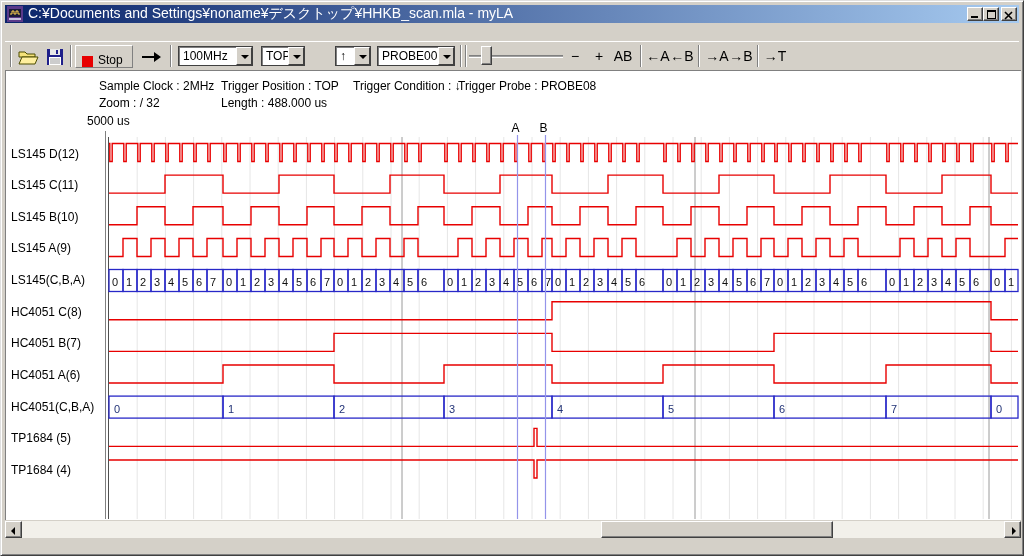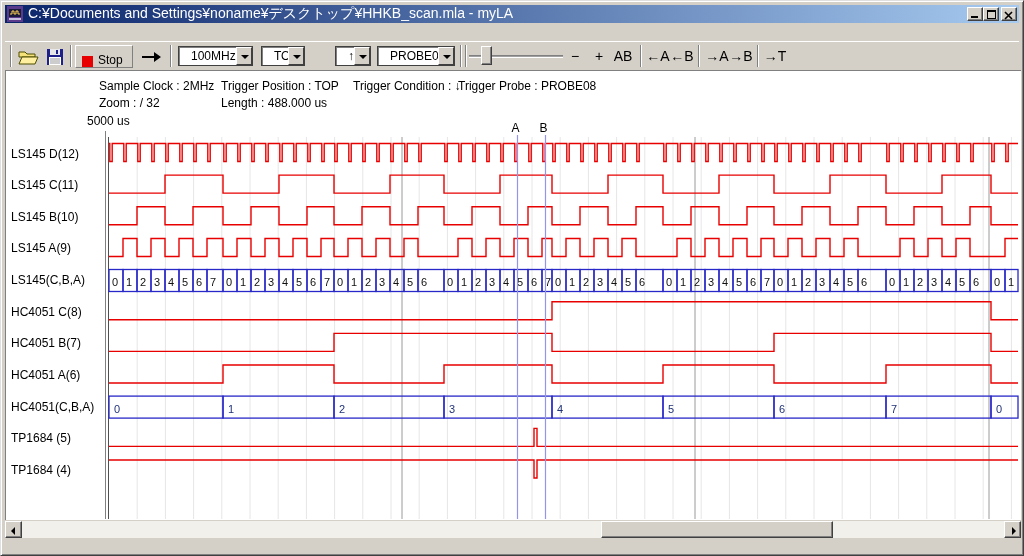--- a/index.html
+++ b/index.html
@@ -26,21 +26,21 @@
   
   .toolbar { position:absolute; left:4px; top:40px; right:4px; height:29px; border-top:1px solid #fff; }
   .tsep { position:absolute; top:3px; width:2px; height:22px; border-left:1px solid #808080; border-right:1px solid #fff; }
   .tbtn { position:absolute; top:3px; height:23px; display:flex; align-items:center; justify-content:center; }
   .stop-btn { position:absolute; left:70px; top:3px; width:58px; height:23px; background:#d4d0c8;
               border-top:1px solid #fff; border-left:1px solid #fff; border-right:1px solid #808080;
               border-bottom:1px solid #808080; display:flex; align-items:flex-end; font-size:12px; color:#000; }
   .stop-sq { width:11px; height:11px; background:#e80000; margin:0 5px 0 6px; }
   .combo { position:absolute; top:4px; height:20px; background:#fff; border:1px solid #404040;
            box-shadow:inset 1px 1px 0 #808080; display:flex; align-items:center; }
-  .combo-val { flex:1; font-size:12px; color:#000; padding-left:12px; white-space:nowrap; overflow:hidden; }
+  .combo-val { flex:1; font-size:12px; color:#000; padding-left:4px; white-space:nowrap; overflow:hidden; }
   .combo-arrow { width:16px; height:18px; background:#d4d0c8; border-top:1px solid #fff; border-left:1px solid #fff;
                  border-right:1px solid #404040; border-bottom:1px solid #404040; position:relative; flex:0 0 auto; }
   .combo-arrow i { position:absolute; left:4px; top:7px; width:0; height:0;
                    border-left:4px solid transparent; border-right:4px solid transparent; border-top:4px solid #000; }
   .slider-track { position:absolute; left:464px; top:13px; width:94px; height:3px;
                   border-top:1px solid #808080; border-bottom:1px solid #fff; background:#a0a0a0; }
   .slider-thumb { position:absolute; left:476px; top:4px; width:11px; height:19px; background:#d4d0c8;
                   border-top:1px solid #fff; border-left:1px solid #fff; border-right:1px solid #404040;
                   border-bottom:1px solid #404040; box-shadow:inset -1px -1px 0 #808080; }
   .flatbtn { position:absolute; top:0; height:28px; line-height:28px; font-size:14px; color:#000; text-align:center; }

